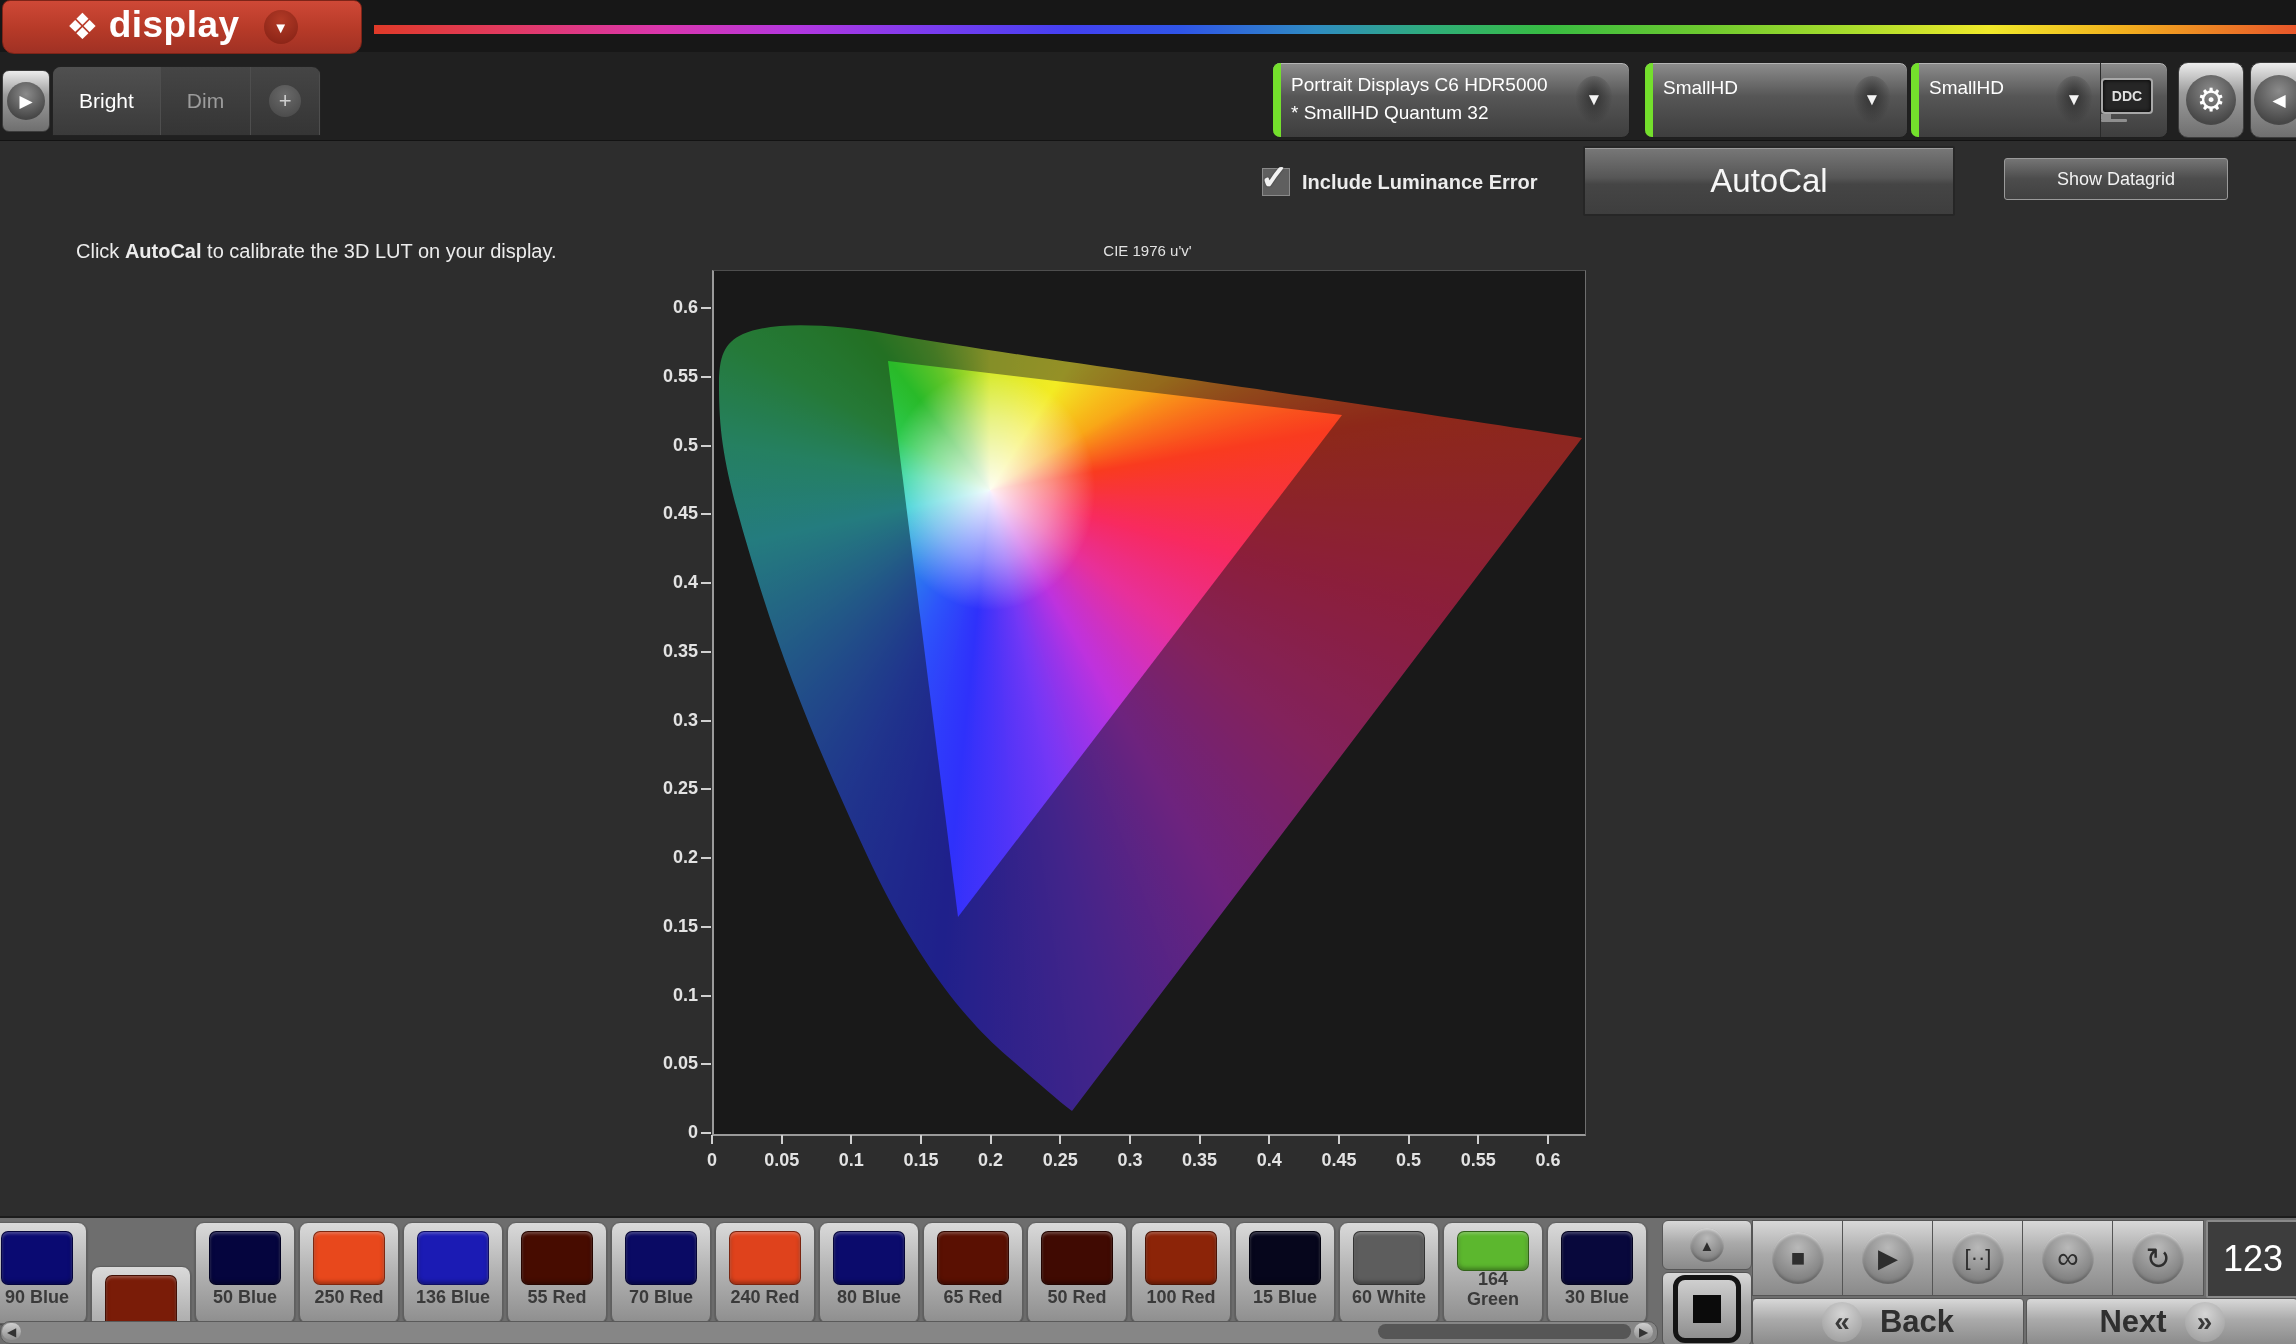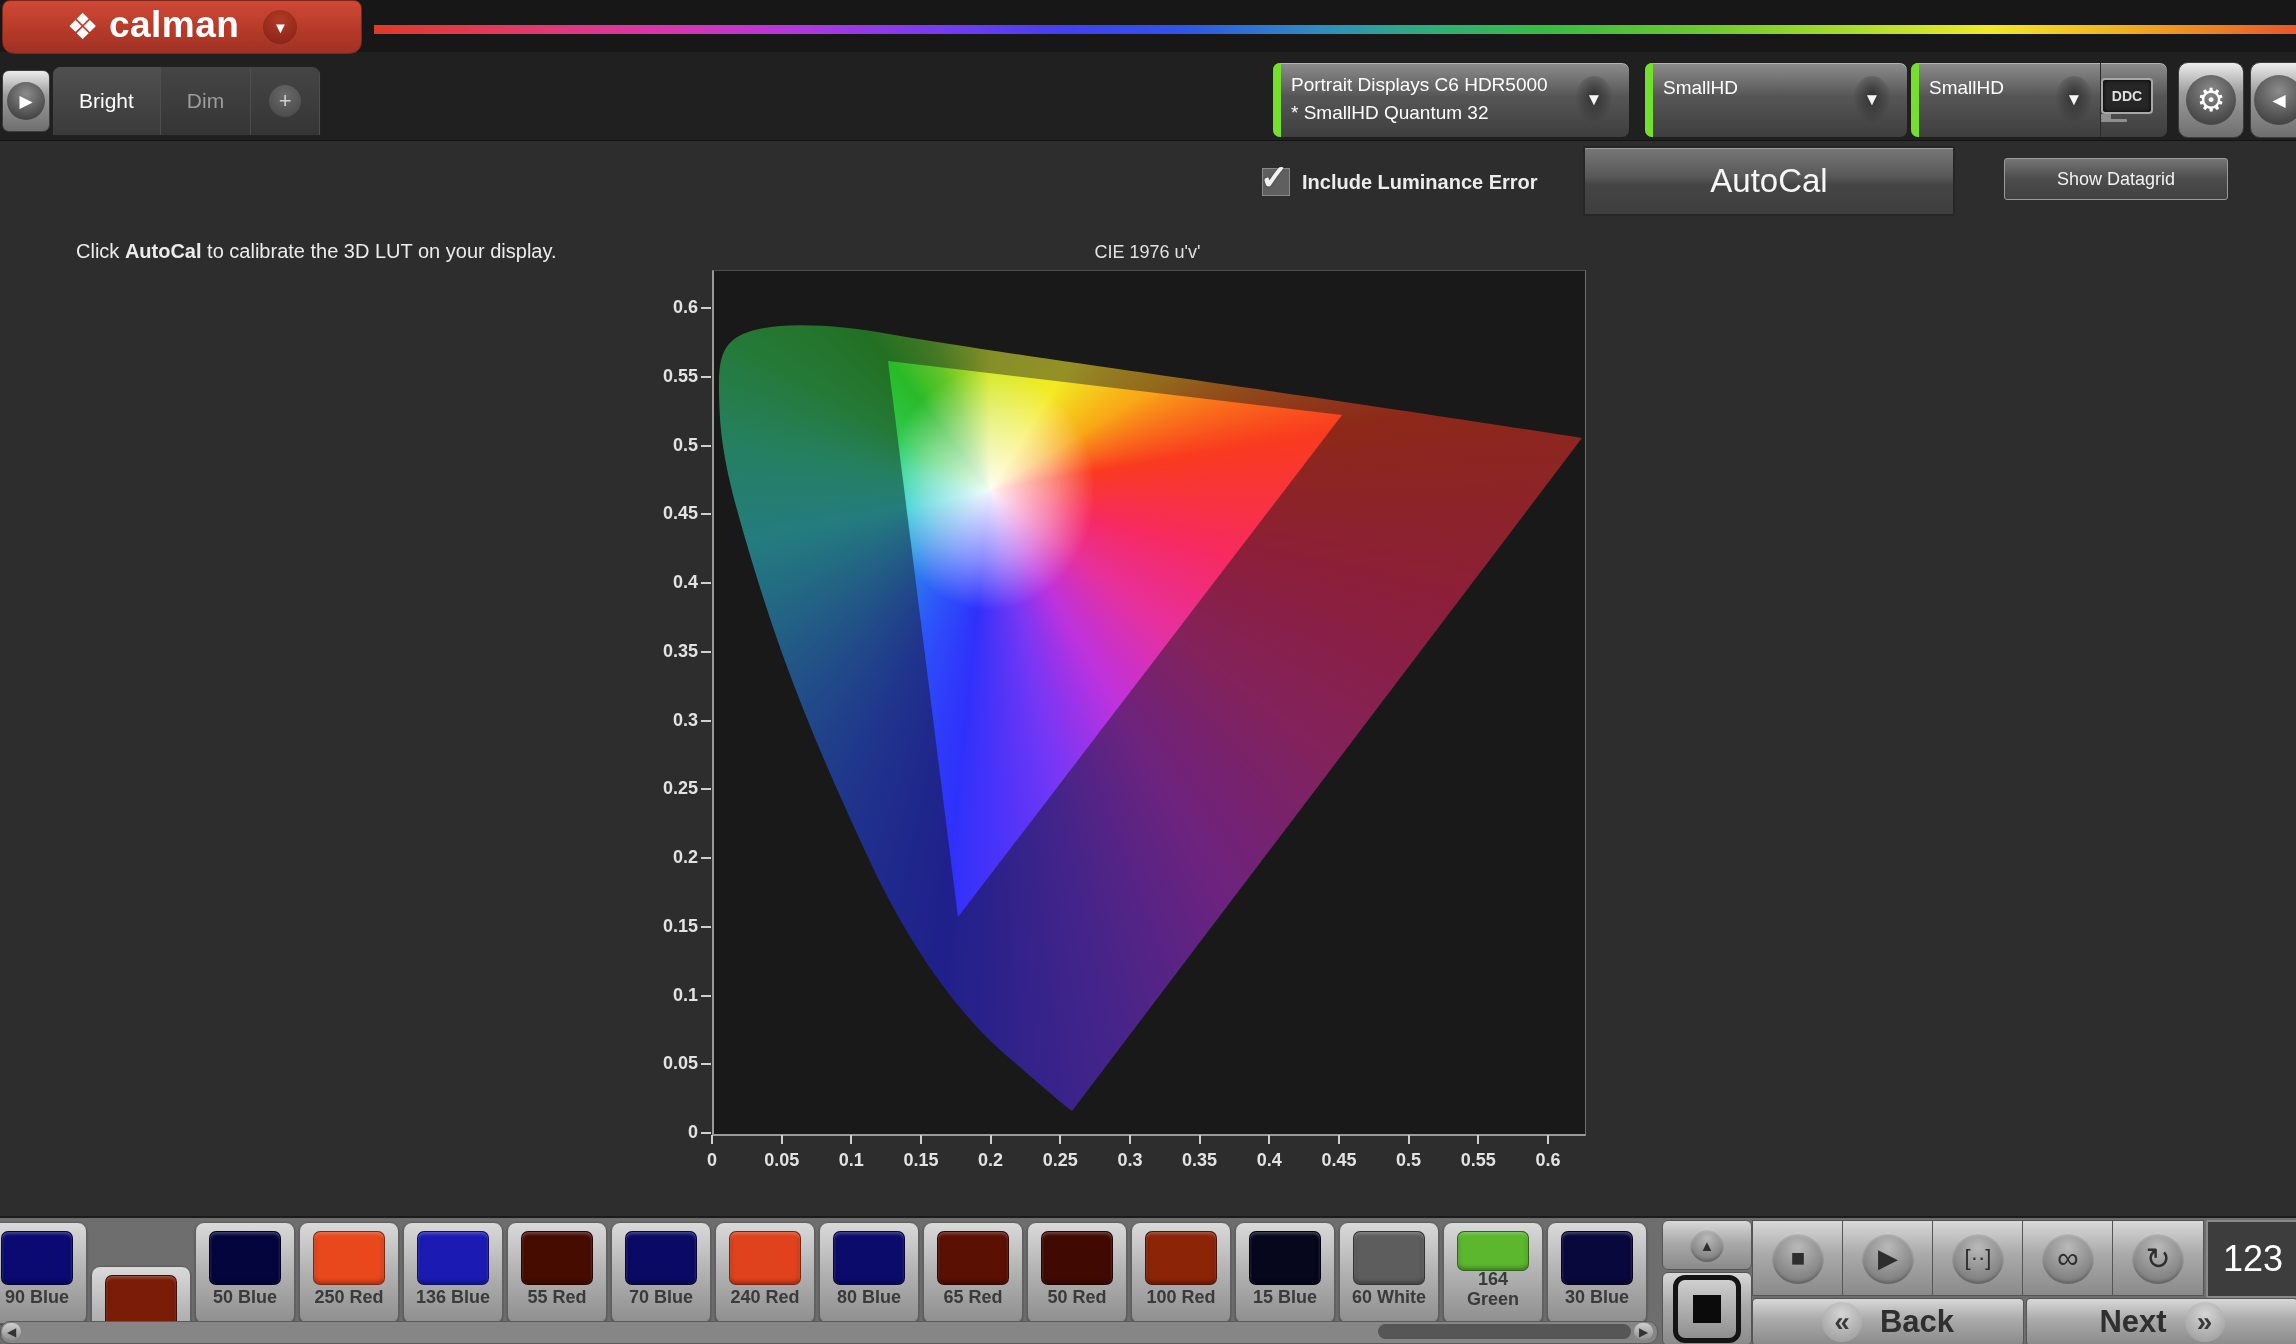--- a/index.html
+++ b/index.html
@@ -79,21 +79,21 @@
            border:2px solid #262626;box-shadow:inset 0 1px 0 #9b9b9b;border-radius:2px;
            display:flex;align-items:center;justify-content:center;
            font-size:33px;color:#f6f6f6;cursor:pointer;}
   .datagrid{position:absolute;left:2004px;top:158px;width:222px;height:40px;
             background:linear-gradient(180deg,#757575,#4c4c4c 50%,#414141);
             border:1px solid #9a9a9a;border-radius:3px;display:flex;align-items:center;
             justify-content:center;font-size:18px;color:#f2f2f2;cursor:pointer;}
 
   
   .chart-title{position:absolute;left:712px;top:242px;width:871px;text-align:center;
-               font-size:18px;color:#e2e2e2;}
+               font-size:15px;color:#e2e2e2;}
   .plot{position:absolute;left:712px;top:270px;width:871px;height:863px;background:#191919;
         border-top:1px solid #4e4e4e;border-right:1px solid #6e6e6e;
         border-left:2px solid #9a9a9a;border-bottom:2px solid #9a9a9a;}
   .cie-grad{position:absolute;inset:0;
       background:conic-gradient(from 0deg at 31.7% 25.4%,
         #d6e830 0deg,#f2ea2c 32deg,#f5a81e 58deg,#f23d22 80deg,#f02c60 105deg,
         #e03299 128deg,#b934d8 150deg,#7138ee 168deg,#3032f2 186deg,#2f55f2 205deg,
         #2f9ae0 235deg,#2ecbd0 258deg,#2fd29a 280deg,#31c852 300deg,#2eb82e 322deg,
         #66c42e 338deg,#d6e830 360deg);}
   .locus{clip-path:path('M 868 167 C 810 158 680 138 562 121 C 440 103 280 81 175 63 C 118 53 58 50 29 63 C 10 72 5 85 5 115 C 5 170 12 205 40 297 C 72 403 105 480 152 582 C 200 686 250 748 293 785 C 320 808 342 828 358 840 Z');
@@ -150,21 +150,21 @@
 </head>
 <body>
 
 <div id="app">
 
   <div class="topstrip"></div>
   <div class="toolbar"></div>
 
   <div class="logo-btn">
     <span class="logo-mark">❖</span>
-    <span class="logo-text">calman</span>
+    <span class="logo-text">display</span>
     <span class="logo-dd">▼</span>
   </div>
   <div class="rainbow"></div>
 
   <div class="edge-btn" style="left:2px;top:70px;width:46px;height:60px;">
     <span class="edge-circle">▶</span>
   </div>
 
   <div class="tab-strip">
       <div class="tab active">

